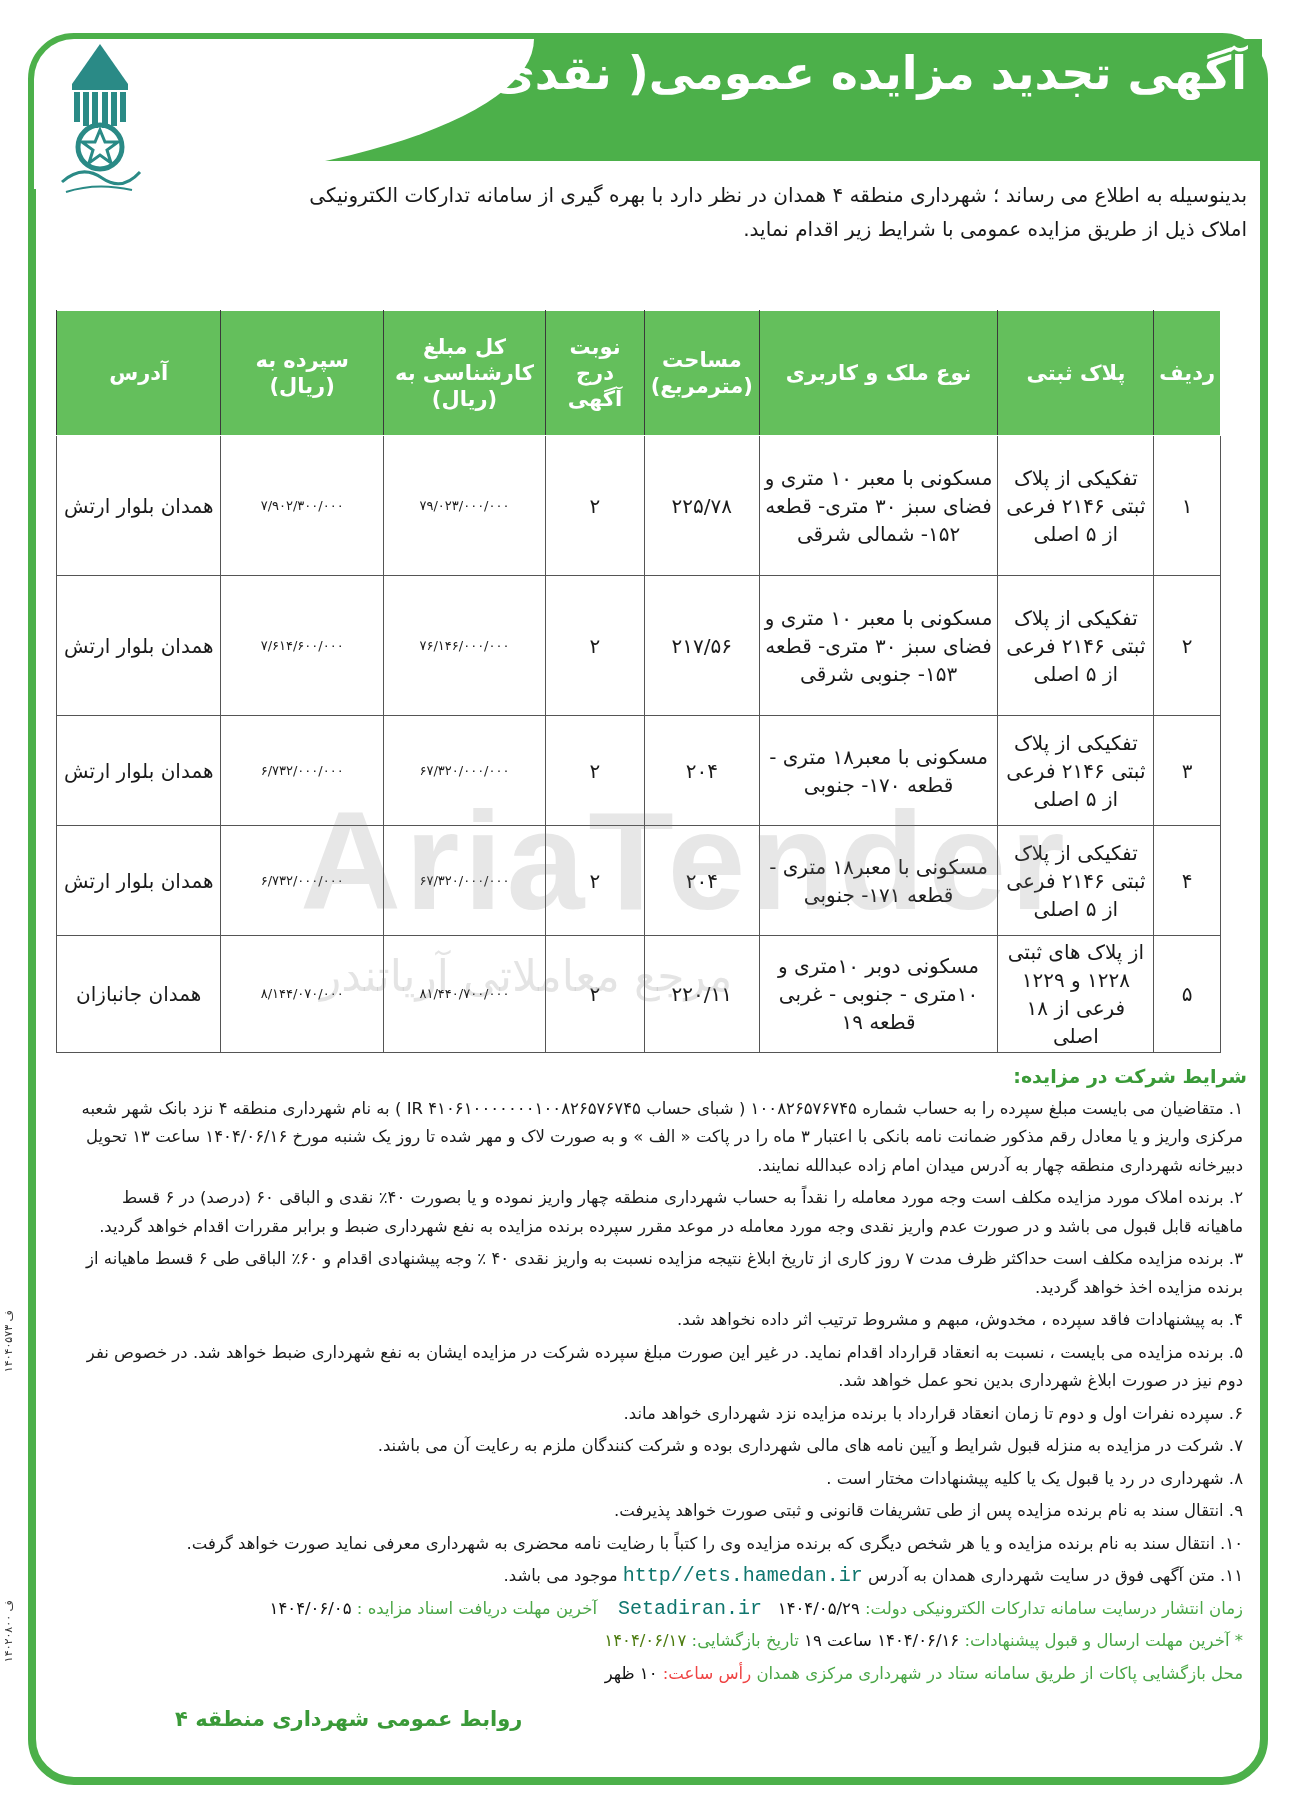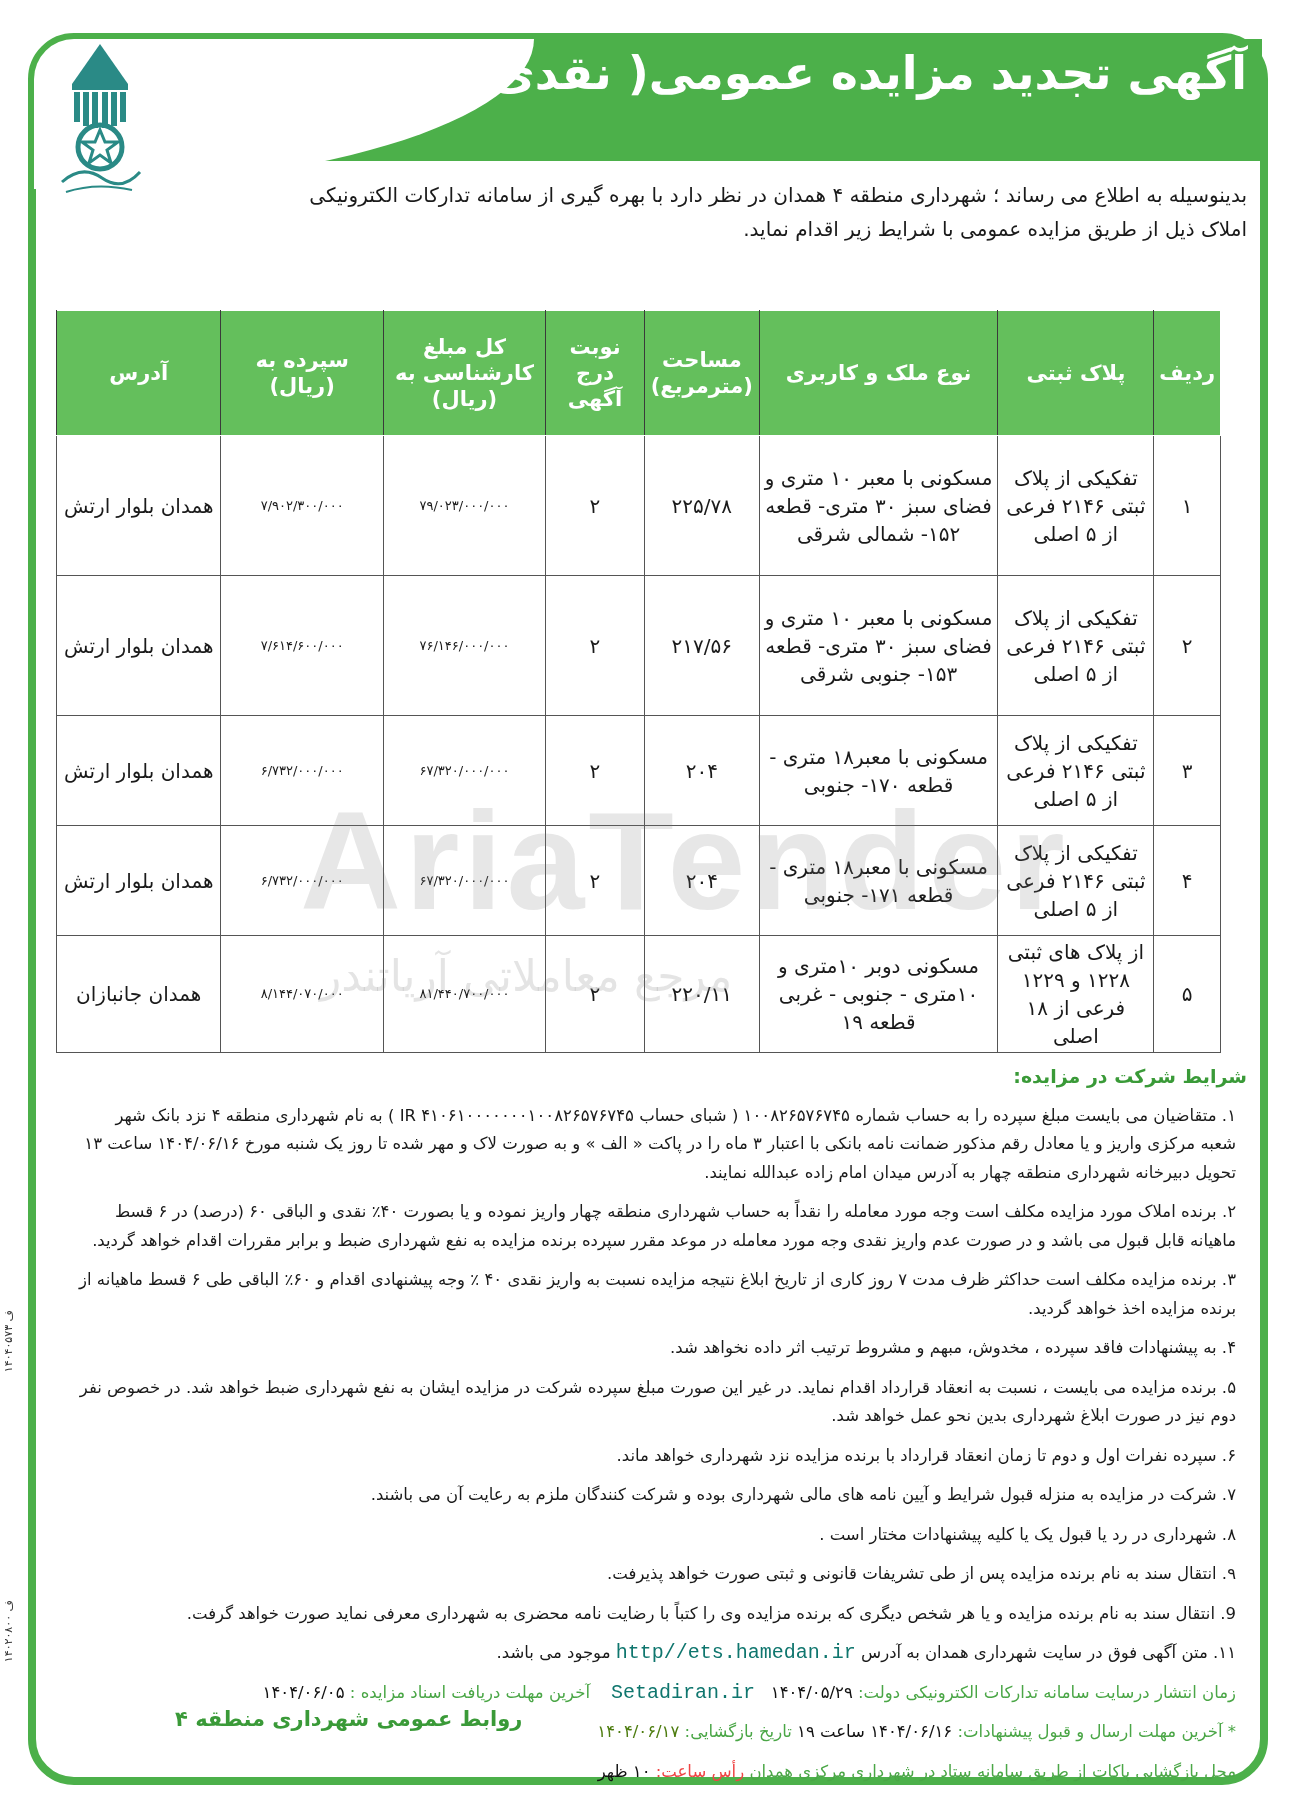--- a/index.html
+++ b/index.html
@@ -12,21 +12,21 @@
   .intro{position:absolute;right:44px;top:178px;width:1060px;direction:rtl;text-align:right;font-size:20px;line-height:34px;}
   .intro .site{font-family:"Liberation Sans",sans-serif;font-size:24px;direction:ltr;unicode-bidi:embed;}
   table.grid{position:absolute;left:56px;top:310px;width:1165px;border-collapse:collapse;direction:rtl;font-size:20px;}
   table.grid th{background:#64bf5c;color:#ffffff;font-weight:bold;font-size:21px;height:124px;border:1px solid #ffffff;border-left:1px solid #3a3a3a;padding:0 4px;line-height:26px;}
   table.grid td{border:1px solid #555;text-align:center;vertical-align:middle;padding:2px 4px;line-height:28px;}
   .num{direction:ltr;unicode-bidi:embed;white-space:nowrap;font-size:13px;}
   .watermark{position:absolute;left:300px;top:780px;font-family:"Liberation Sans",sans-serif;font-weight:bold;font-size:140px;color:rgba(120,120,120,0.18);letter-spacing:4px;pointer-events:none;}
   .wm-sub{position:absolute;left:320px;top:950px;font-size:44px;color:rgba(120,120,120,0.2);direction:rtl;pointer-events:none;}
   .terms{position:absolute;right:44px;top:1062px;width:1180px;direction:rtl;text-align:right;font-size:16.5px;line-height:28.5px;}
   .terms-title{color:#3a9a38;font-weight:bold;font-size:19px;}
-  .terms p{margin:11px;}
+  .terms p{margin:4px;}
   .green{color:#4aa646;}
   .en{font-family:Liberation Mono, monospace;direction:ltr;unicode-bidi:embed;font-size:20px;color:#0f766e;}
   .footer-sign{position:absolute;left:175px;top:1707px;color:#3a9a38;font-weight:bold;font-size:21px;direction:rtl;}
   .side-code{position:absolute;left:2px;font-size:11px;color:#333;writing-mode:vertical-rl;transform:rotate(180deg);}
 </style>
 </head>
 <body>
 
 <div class="frame"></div>
 <div class="hdr"></div>
@@ -140,21 +140,21 @@
   <div class="terms-title">شرایط شرکت در مزایده:</div>
   <p>۱. متقاضیان می بایست مبلغ سپرده را به حساب شماره ۱۰۰۸۲۶۵۷۶۷۴۵ ( شبای حساب IR ۴۱۰۶۱۰۰۰۰۰۰۰۱۰۰۸۲۶۵۷۶۷۴۵ ) به نام شهرداری منطقه ۴ نزد بانک شهر شعبه مرکزی واریز و یا معادل رقم مذکور ضمانت نامه بانکی با اعتبار ۳ ماه را در پاکت « الف » و به صورت لاک و مهر شده تا روز یک شنبه مورخ ۱۴۰۴/۰۶/۱۶ ساعت ۱۳ تحویل دبیرخانه شهرداری منطقه چهار به آدرس میدان امام زاده عبدالله نمایند.</p>
   <p>۲. برنده املاک مورد مزایده مکلف است وجه مورد معامله را نقداً به حساب شهرداری منطقه چهار واریز نموده و یا بصورت ۴۰٪ نقدی و الباقی ۶۰ (درصد) در ۶ قسط ماهیانه قابل قبول می باشد و در صورت عدم واریز نقدی وجه مورد معامله در موعد مقرر سپرده برنده مزایده به نفع شهرداری ضبط و برابر مقررات اقدام خواهد گردید.</p>
   <p>۳. برنده مزایده مکلف است حداکثر ظرف مدت ۷ روز کاری از تاریخ ابلاغ نتیجه مزایده نسبت به واریز نقدی ۴۰ ٪ وجه پیشنهادی اقدام و ۶۰٪ الباقی طی ۶ قسط ماهیانه از برنده مزایده اخذ خواهد گردید.</p>
   <p>۴. به پیشنهادات فاقد سپرده ، مخدوش، مبهم و مشروط ترتیب اثر داده نخواهد شد.</p>
   <p>۵. برنده مزایده می بایست ، نسبت به انعقاد قرارداد اقدام نماید. در غیر این صورت مبلغ سپرده شرکت در مزایده ایشان به نفع شهرداری ضبط خواهد شد. در خصوص نفر دوم نیز در صورت ابلاغ شهرداری بدین نحو عمل خواهد شد.</p>
   <p>۶. سپرده نفرات اول و دوم تا زمان انعقاد قرارداد با برنده مزایده نزد شهرداری خواهد ماند.</p>
   <p>۷. شرکت در مزایده به منزله قبول شرایط و آیین نامه های مالی شهرداری بوده و شرکت کنندگان ملزم به رعایت آن می باشند.</p>
   <p>۸. شهرداری در رد یا قبول یک یا کلیه پیشنهادات مختار است .</p>
   <p>۹. انتقال سند به نام برنده مزایده پس از طی تشریفات قانونی و ثبتی صورت خواهد پذیرفت.</p>
-  <p>9. انتقال سند به نام برنده مزایده و یا هر شخص دیگری که برنده مزایده وی را کتباً با رضایت نامه محضری به شهرداری معرفی نماید صورت خواهد گرفت.</p>
+  <p>۱۰. انتقال سند به نام برنده مزایده و یا هر شخص دیگری که برنده مزایده وی را کتباً با رضایت نامه محضری به شهرداری معرفی نماید صورت خواهد گرفت.</p>
   <p>
     <span>۱۱. متن آگهی فوق در سایت شهرداری همدان به آدرس</span>
     <span class="en">http//ets.hamedan.ir</span>
     <span>موجود می باشد.</span>
   </p>
   <p class="green">
     <span>زمان انتشار درسایت سامانه تدارکات الکترونیکی دولت:</span>
     <span class="en">Setadiran.ir</span>
     &nbsp;&nbsp;<span style="color:#111">۱۴۰۴/۰۵/۲۹</span>
     &nbsp;&nbsp;&nbsp;<span>آخرین مهلت دریافت اسناد مزایده :</span>

